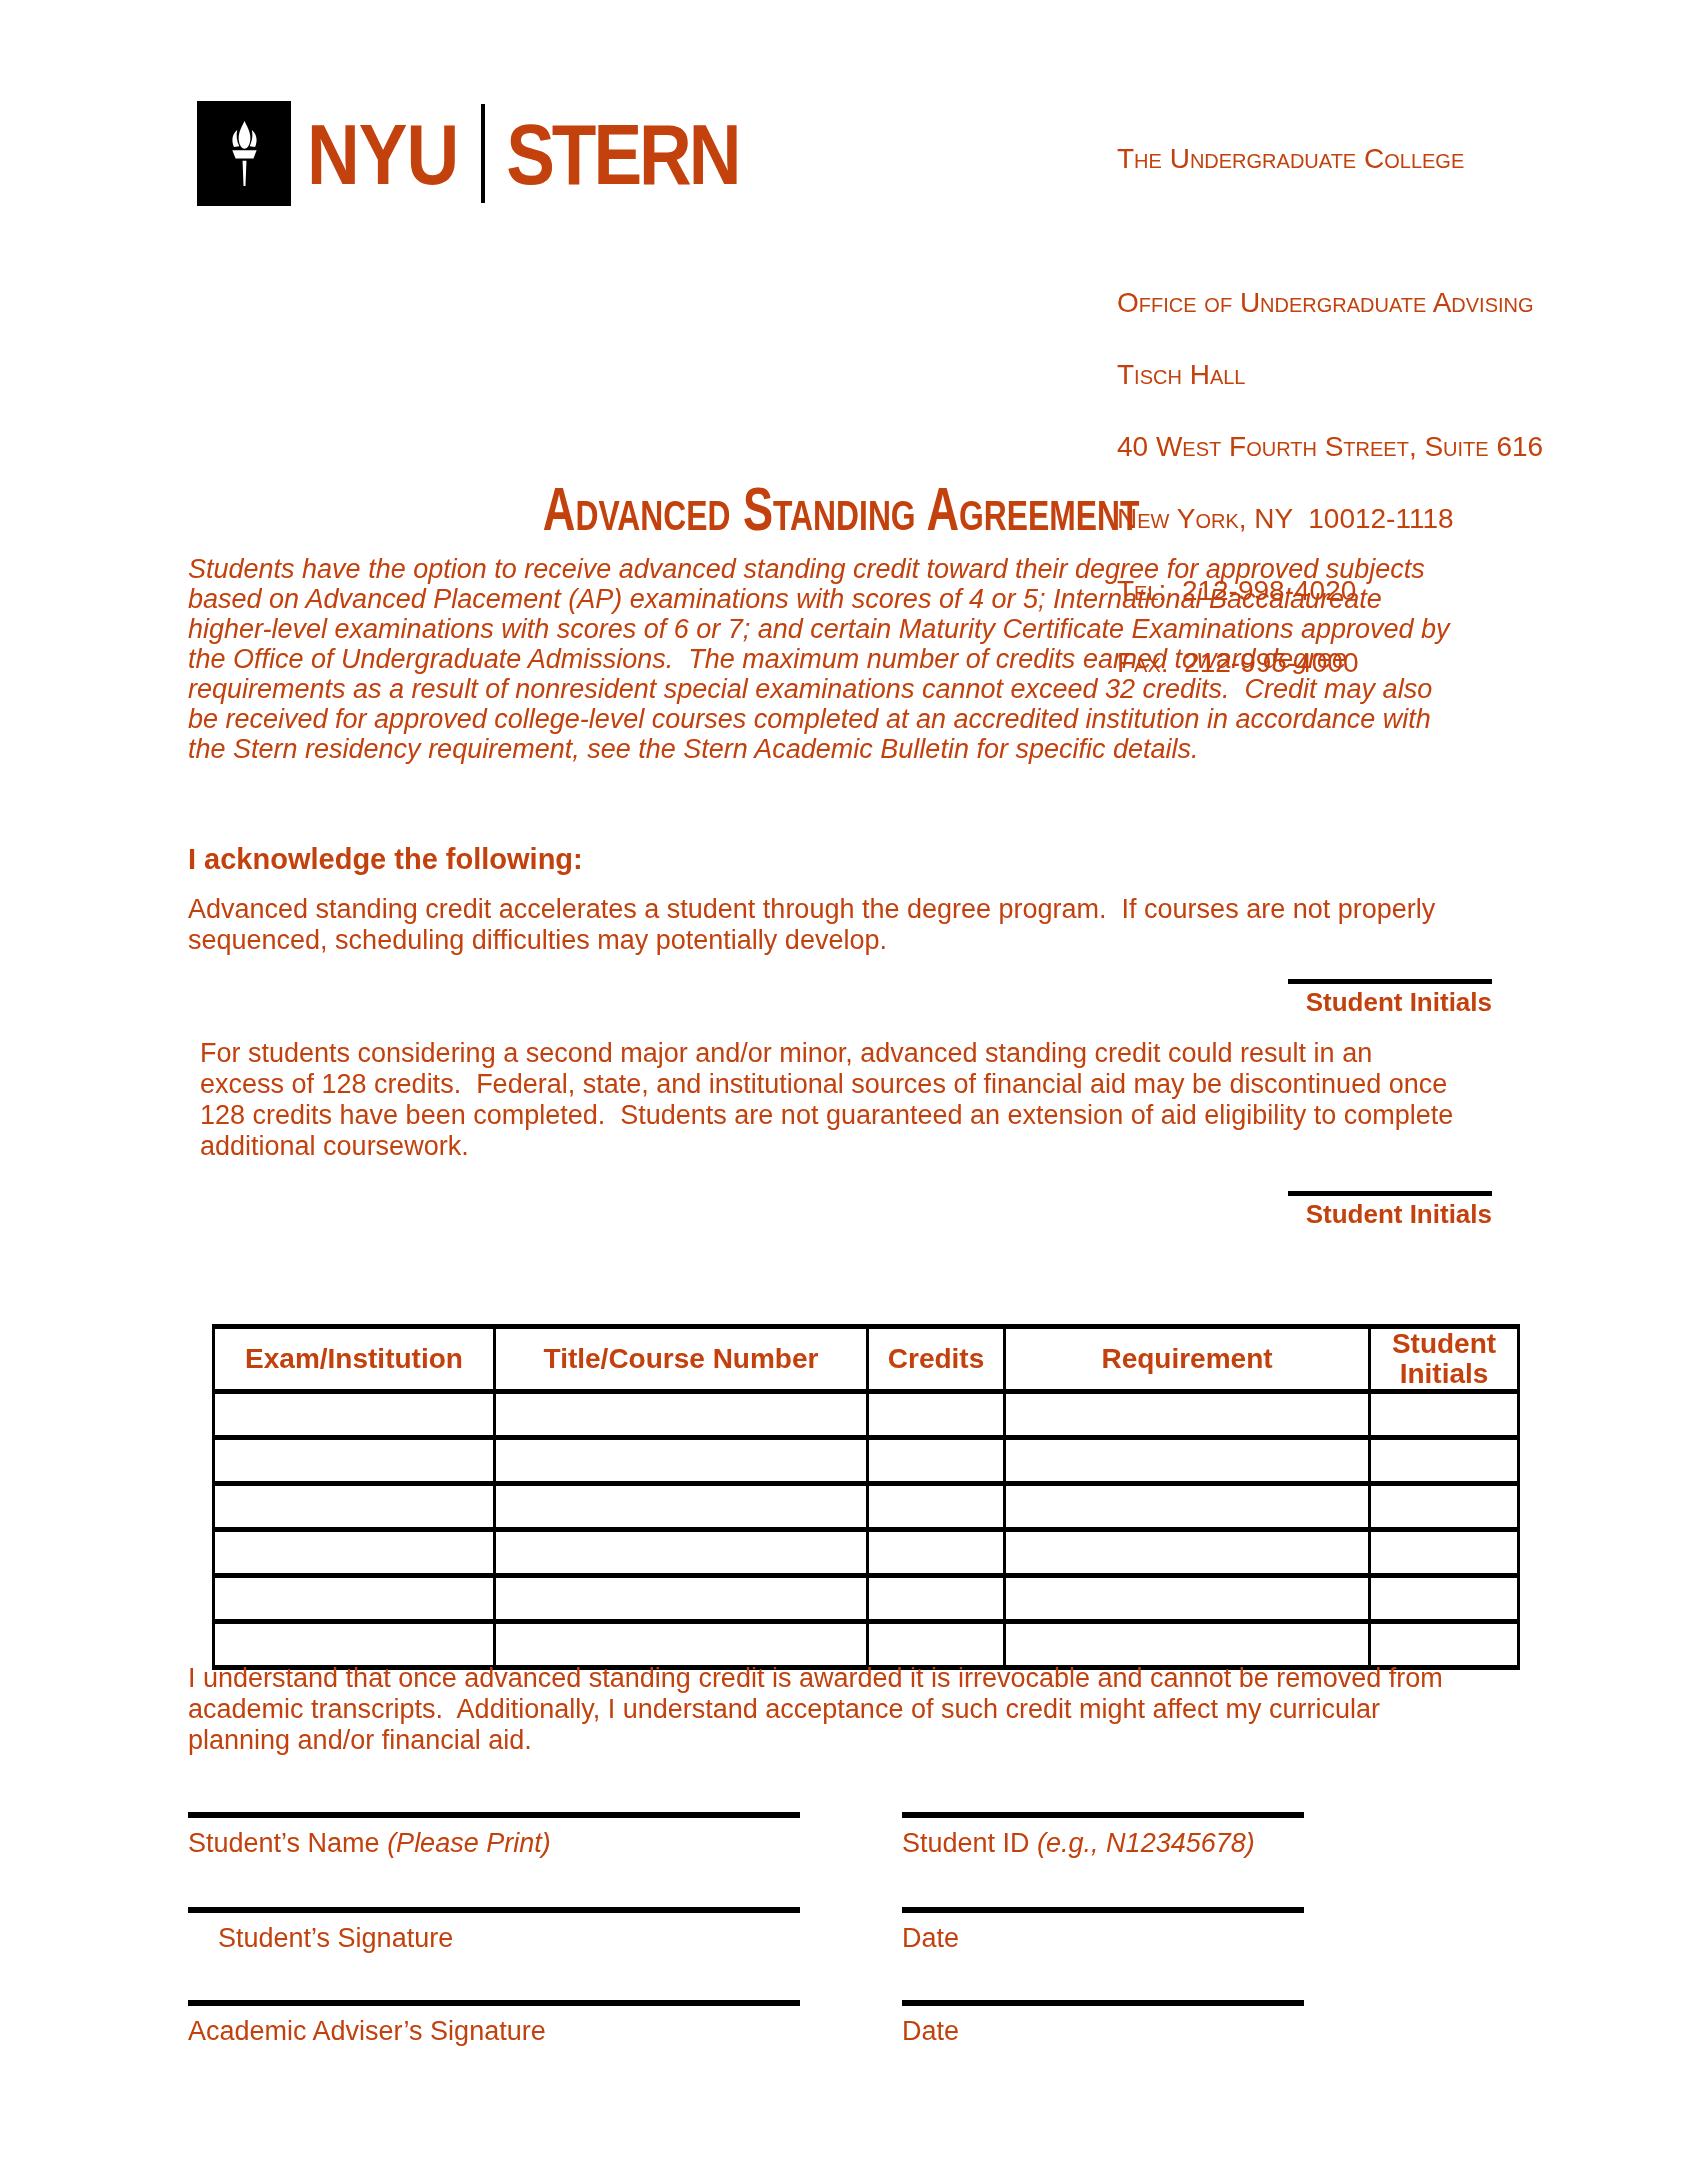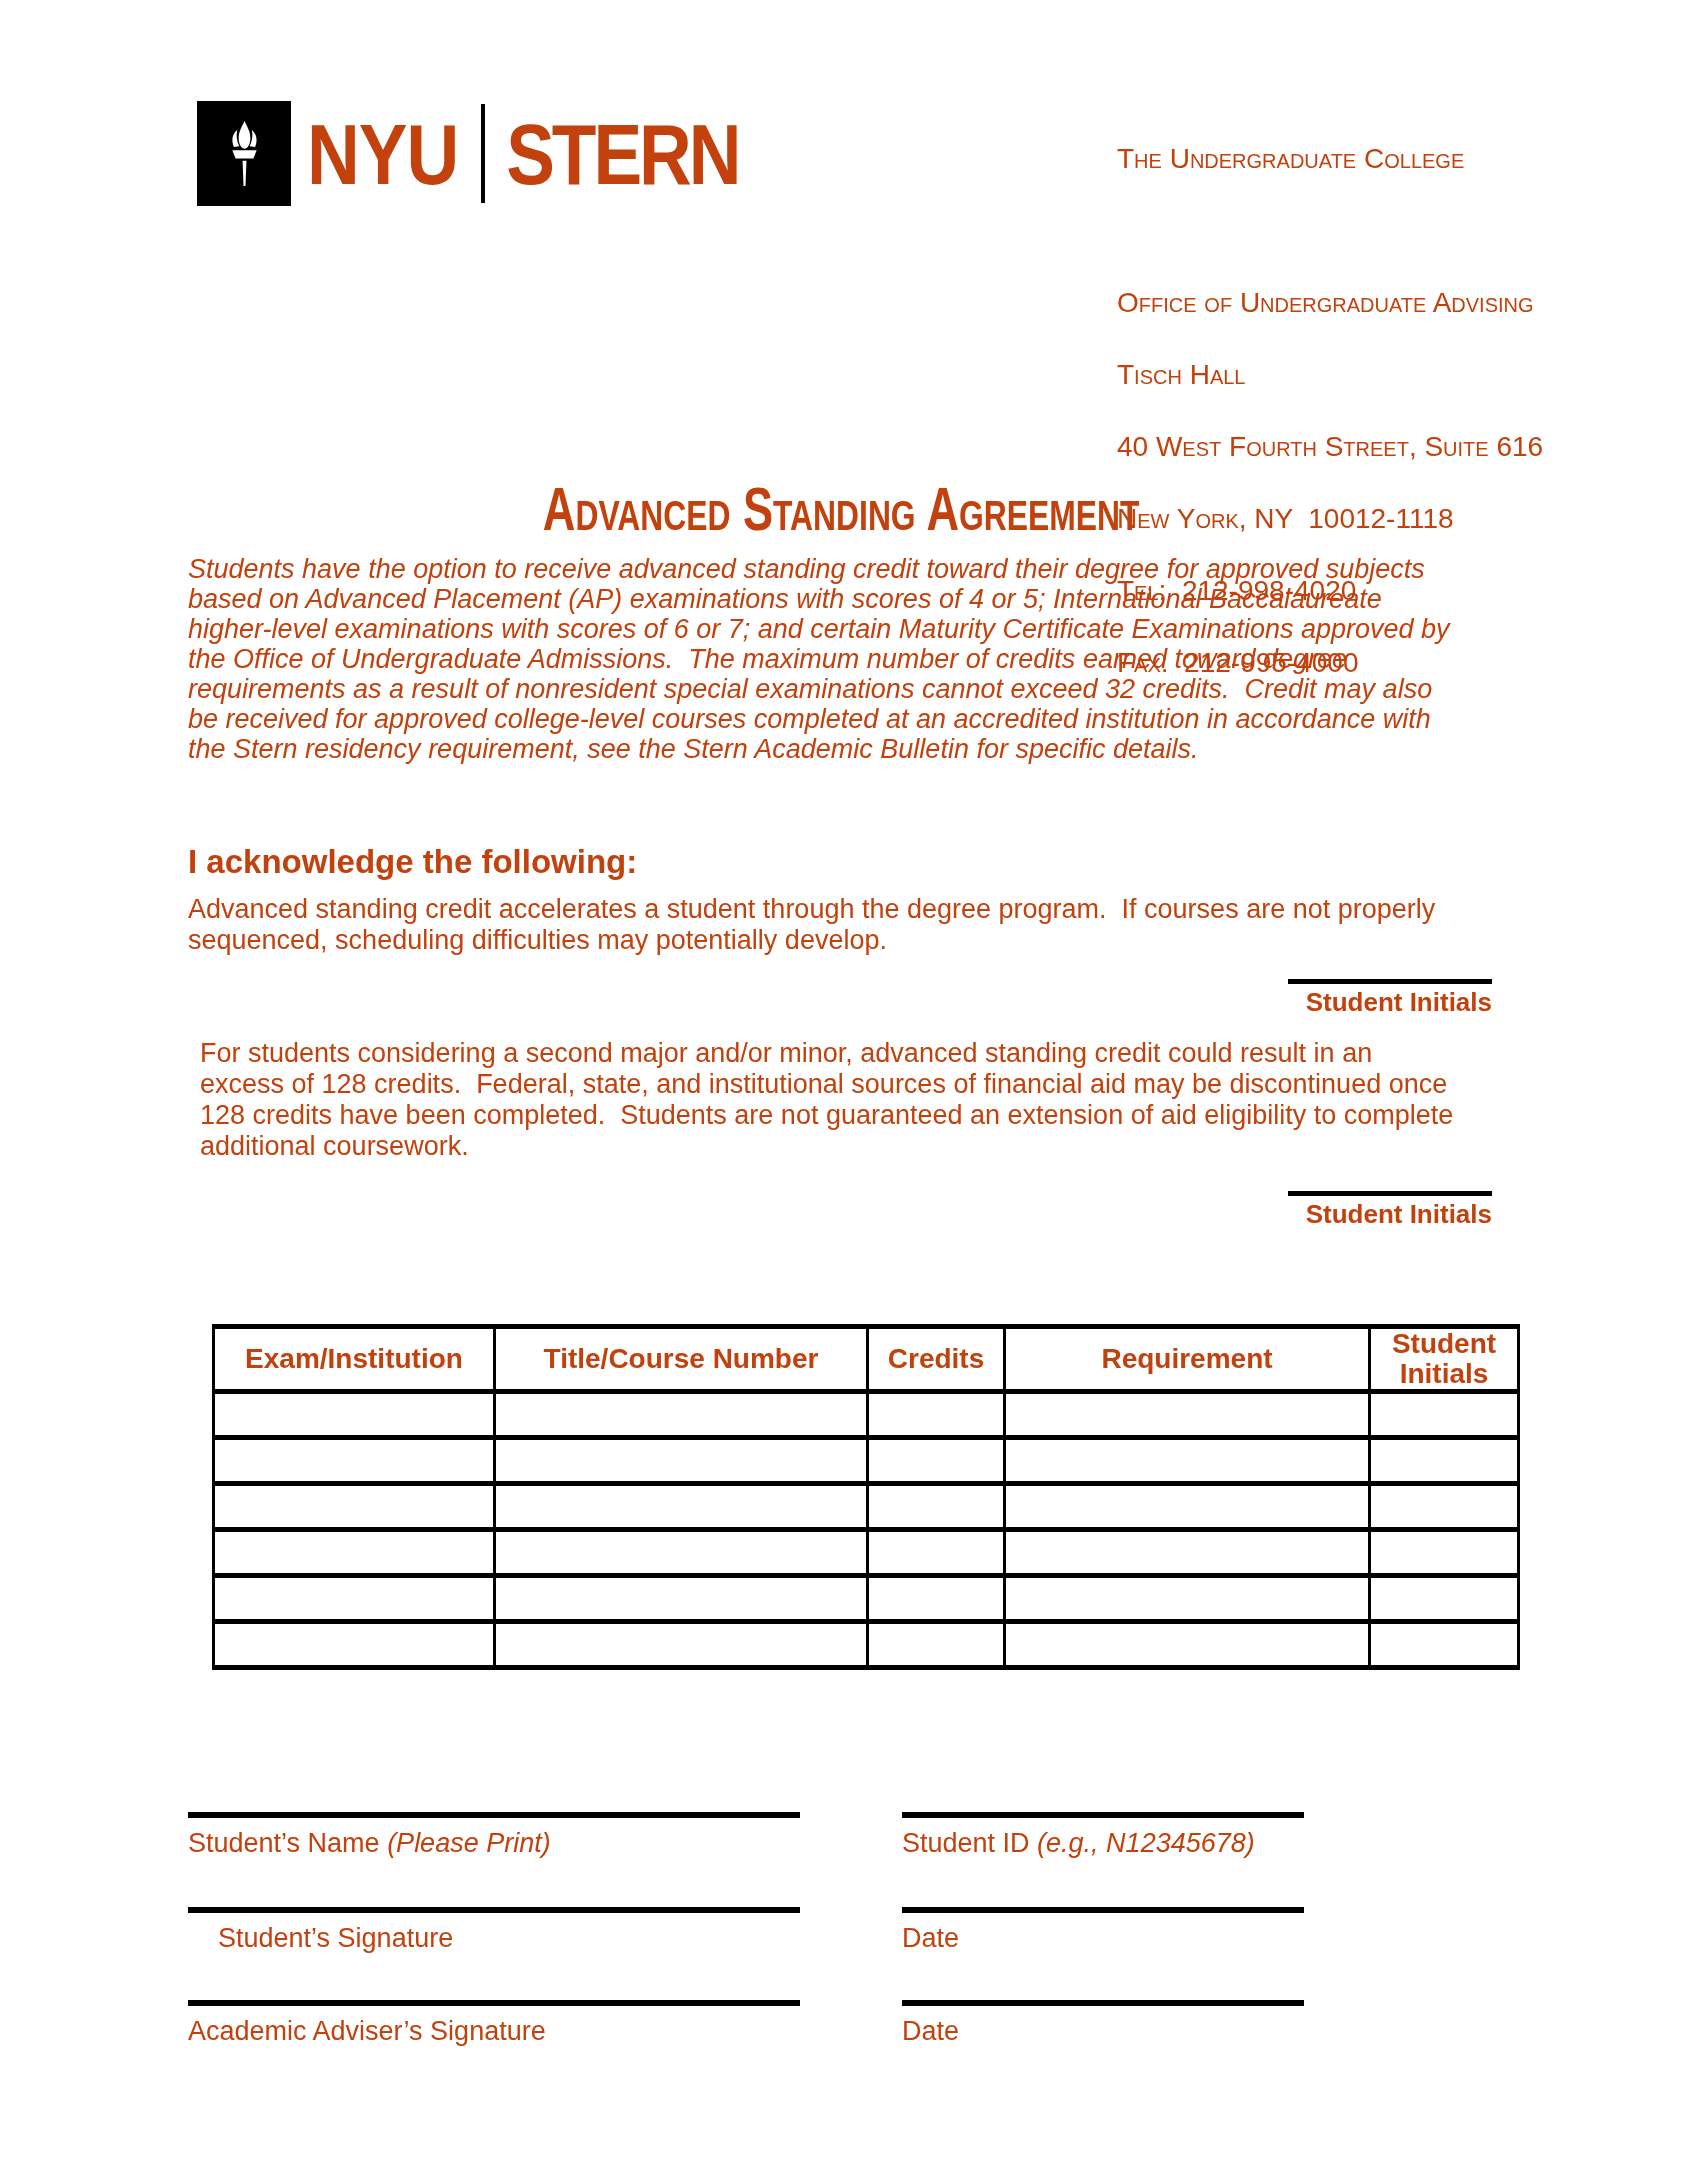--- a/index.html
+++ b/index.html
@@ -24,21 +24,21 @@
   .address{left:1117px;top:99px;font-size:28px;line-height:24px;font-variant:small-caps;white-space:pre;}
   .address .gap{height:24px;}
 
   
   .title-wrap{left:0;top:479px;width:1683px;text-align:center;}
   .title-text{display:inline-block;font-weight:bold;font-size:61px;line-height:61px;font-variant:small-caps;transform:scaleX(0.74);transform-origin:center;}
 
   
   .para{white-space:pre;font-size:27px;line-height:31px;}
   .intro{left:188px;top:554px;font-style:italic;line-height:30px;}
-  .ack-heading{left:188px;top:843px;font-size:33px;font-weight:bold;}
+  .ack-heading{left:188px;top:843px;font-size:29px;font-weight:bold;}
   .ack1{left:188px;top:894px;}
   .ack2{left:200px;top:1038px;}
   .understand{left:188px;top:1663px;}
 
   
   .initials-block{width:204px;}
   .initials-block .rule{height:5px;background:#000;}
   .initials-block .lbl{margin-top:4px;font-size:26px;font-weight:bold;text-align:right;line-height:28px;}
   .initials-1{left:1288px;top:979px;}
   .initials-2{left:1288px;top:1191px;}
@@ -179,20 +179,23 @@
             <td></td>
             <td></td>
             <td></td>
             <td></td>
             <td></td>
           </tr>
         </tbody>
     </table>
   </div>
 
+  <div class="abs para understand">I understand that once advanced standing credit is awarded it is irrevocable and cannot be removed from
+academic transcripts.  Additionally, I understand acceptance of such credit might affect my curricular
+planning and/or financial aid.</div>
 
   <div class="abs sig-line" style="left:188px;top:1812px;width:612px;"></div>
   <div class="abs sig-line" style="left:902px;top:1812px;width:402px;"></div>
   <div class="abs sig-label" style="left:188px;top:1828px;"><span>Student’s Name </span><span class="hint">(Please Print)</span></div>
   <div class="abs sig-label" style="left:902px;top:1828px;"><span>Student ID </span><span class="hint">(e.g., N12345678)</span></div>
 
   <div class="abs sig-line" style="left:188px;top:1907px;width:612px;"></div>
   <div class="abs sig-line" style="left:902px;top:1907px;width:402px;"></div>
   <div class="abs sig-label" style="left:200px;top:1923px;margin-left:18px;">Student’s Signature</div>
   <div class="abs sig-label" style="left:902px;top:1923px;">Date</div>

